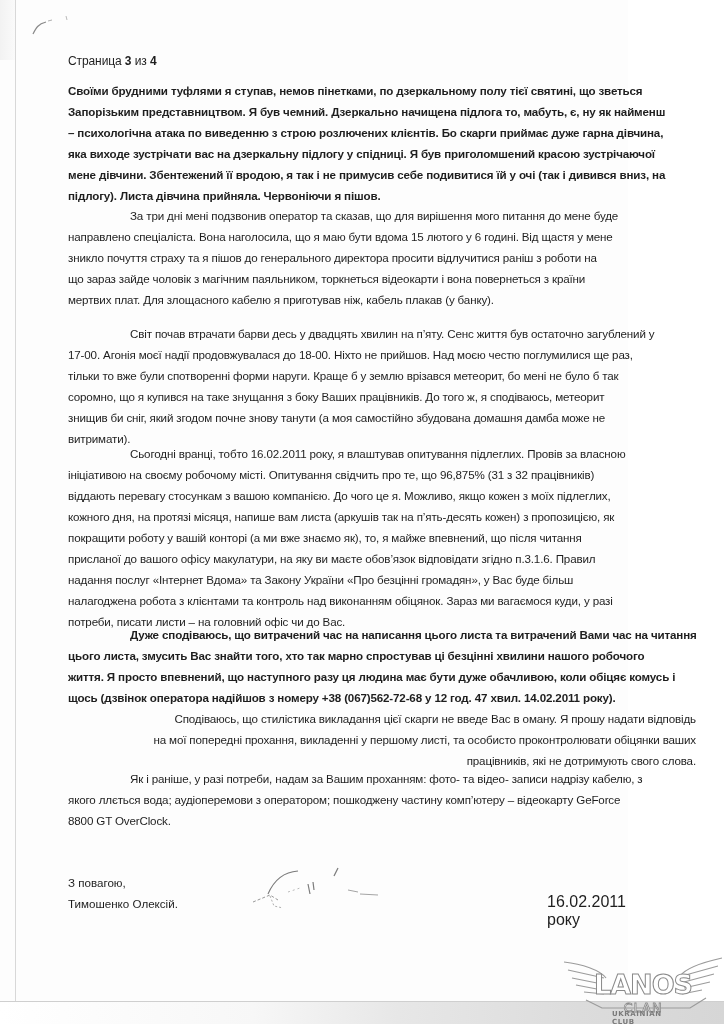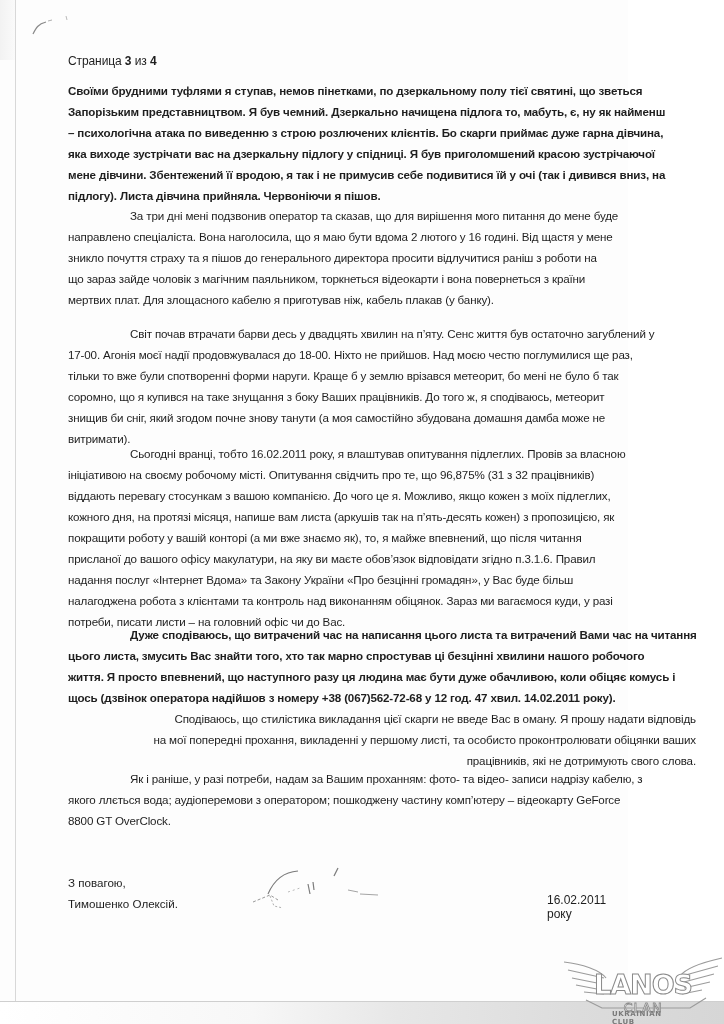--- a/index.html
+++ b/index.html
@@ -16,21 +16,21 @@
   .page-header { position: absolute; left: 68px; top: 54px; font-size: 12px; letter-spacing: -0.1px; }
   .page-header b { font-weight: bold; }
   .body-text {
     position: absolute; left: 68px; width: 628px;
     font-size: 11.6px; line-height: 21px; letter-spacing: -0.15px;
     text-align: left;
   }
   .body-text p { margin: 0; }
   .line { display: block; white-space: nowrap; }
   .closing { position: absolute; left: 68px; top: 872px; font-size: 11.6px; line-height: 21px; }
-  .date { position: absolute; left: 547px; top: 893px; font-size: 12px; }
+  .date { position: absolute; left: 547px; top: 893px; font-size: 16px; }
   .signature { position: absolute; left: 248px; top: 866px; }
   .bottom-band { position: absolute; left: 0; top: 1001px; width: 724px; height: 23px;
     background: linear-gradient(to right,#ffffff 0%,#f7f7f7 35%,#e7e7e7 55%,#dcdcdc 80%,#d6d6d6 100%); border-top: 1px solid #cfcfcf; }
   .watermark { position: absolute; left: 562px; top: 952px; width: 162px; height: 72px; }
   .wm-sub { position: absolute; left: 612px; top: 1010px; font-size: 7px; letter-spacing: 0.6px; color: #7a7a7a; font-weight: bold; font-family: "DejaVu Sans", sans-serif; }
 </style>
 </head>
 <body>
 
 <div class="page">
@@ -54,21 +54,21 @@
       <span class="line">–  психологічна атака по виведенню з строю розлючених клієнтів. Бо скарги приймає дуже гарна дівчина,</span>
       <span class="line">яка виходе зустрічати вас на дзеркальну підлогу у спідниці. Я був приголомшений красою зустрічаючої</span>
       <span class="line">мене дівчини. Збентежений її вродою, я так і не примусив себе подивитися їй у очі (так і дивився вниз, на</span>
       <span class="line">підлогу). Листа дівчина прийняла. Червоніючи я пішов.</span>
     </p>
   </div>
 
   <div class="body-text" style="top:205px;">
     <p>
       <span class="line" style="padding-left:62px">За три дні мені подзвонив оператор та сказав, що для вирішення мого питання до мене буде</span>
-      <span class="line">направлено спеціаліста. Вона наголосила, що я маю бути вдома 2 лютого у 16 годині. Від щастя у мене</span>
+      <span class="line">направлено спеціаліста. Вона наголосила, що я маю бути вдома 15 лютого у 6 годині. Від щастя у мене</span>
       <span class="line">зникло почуття страху та я пішов до генерального директора просити відлучитися раніш з роботи на</span>
       <span class="line">що зараз зайде чоловік з магічним паяльником, торкнеться відеокарти і вона повернеться з країни</span>
       <span class="line">мертвих плат. Для злощасного кабелю я приготував ніж, кабель плакав (у банку).</span>
     </p>
   </div>
 
   <div class="body-text" style="top:323px;">
     <p>
       <span class="line" style="padding-left:62px">Світ почав втрачати барви десь у двадцять хвилин на п’яту. Сенс життя був остаточно загублений у</span>
       <span class="line">17-00. Агонія моєї надії продовжувалася до 18-00. Ніхто не прийшов. Над моєю честю поглумилися ще раз,</span>

